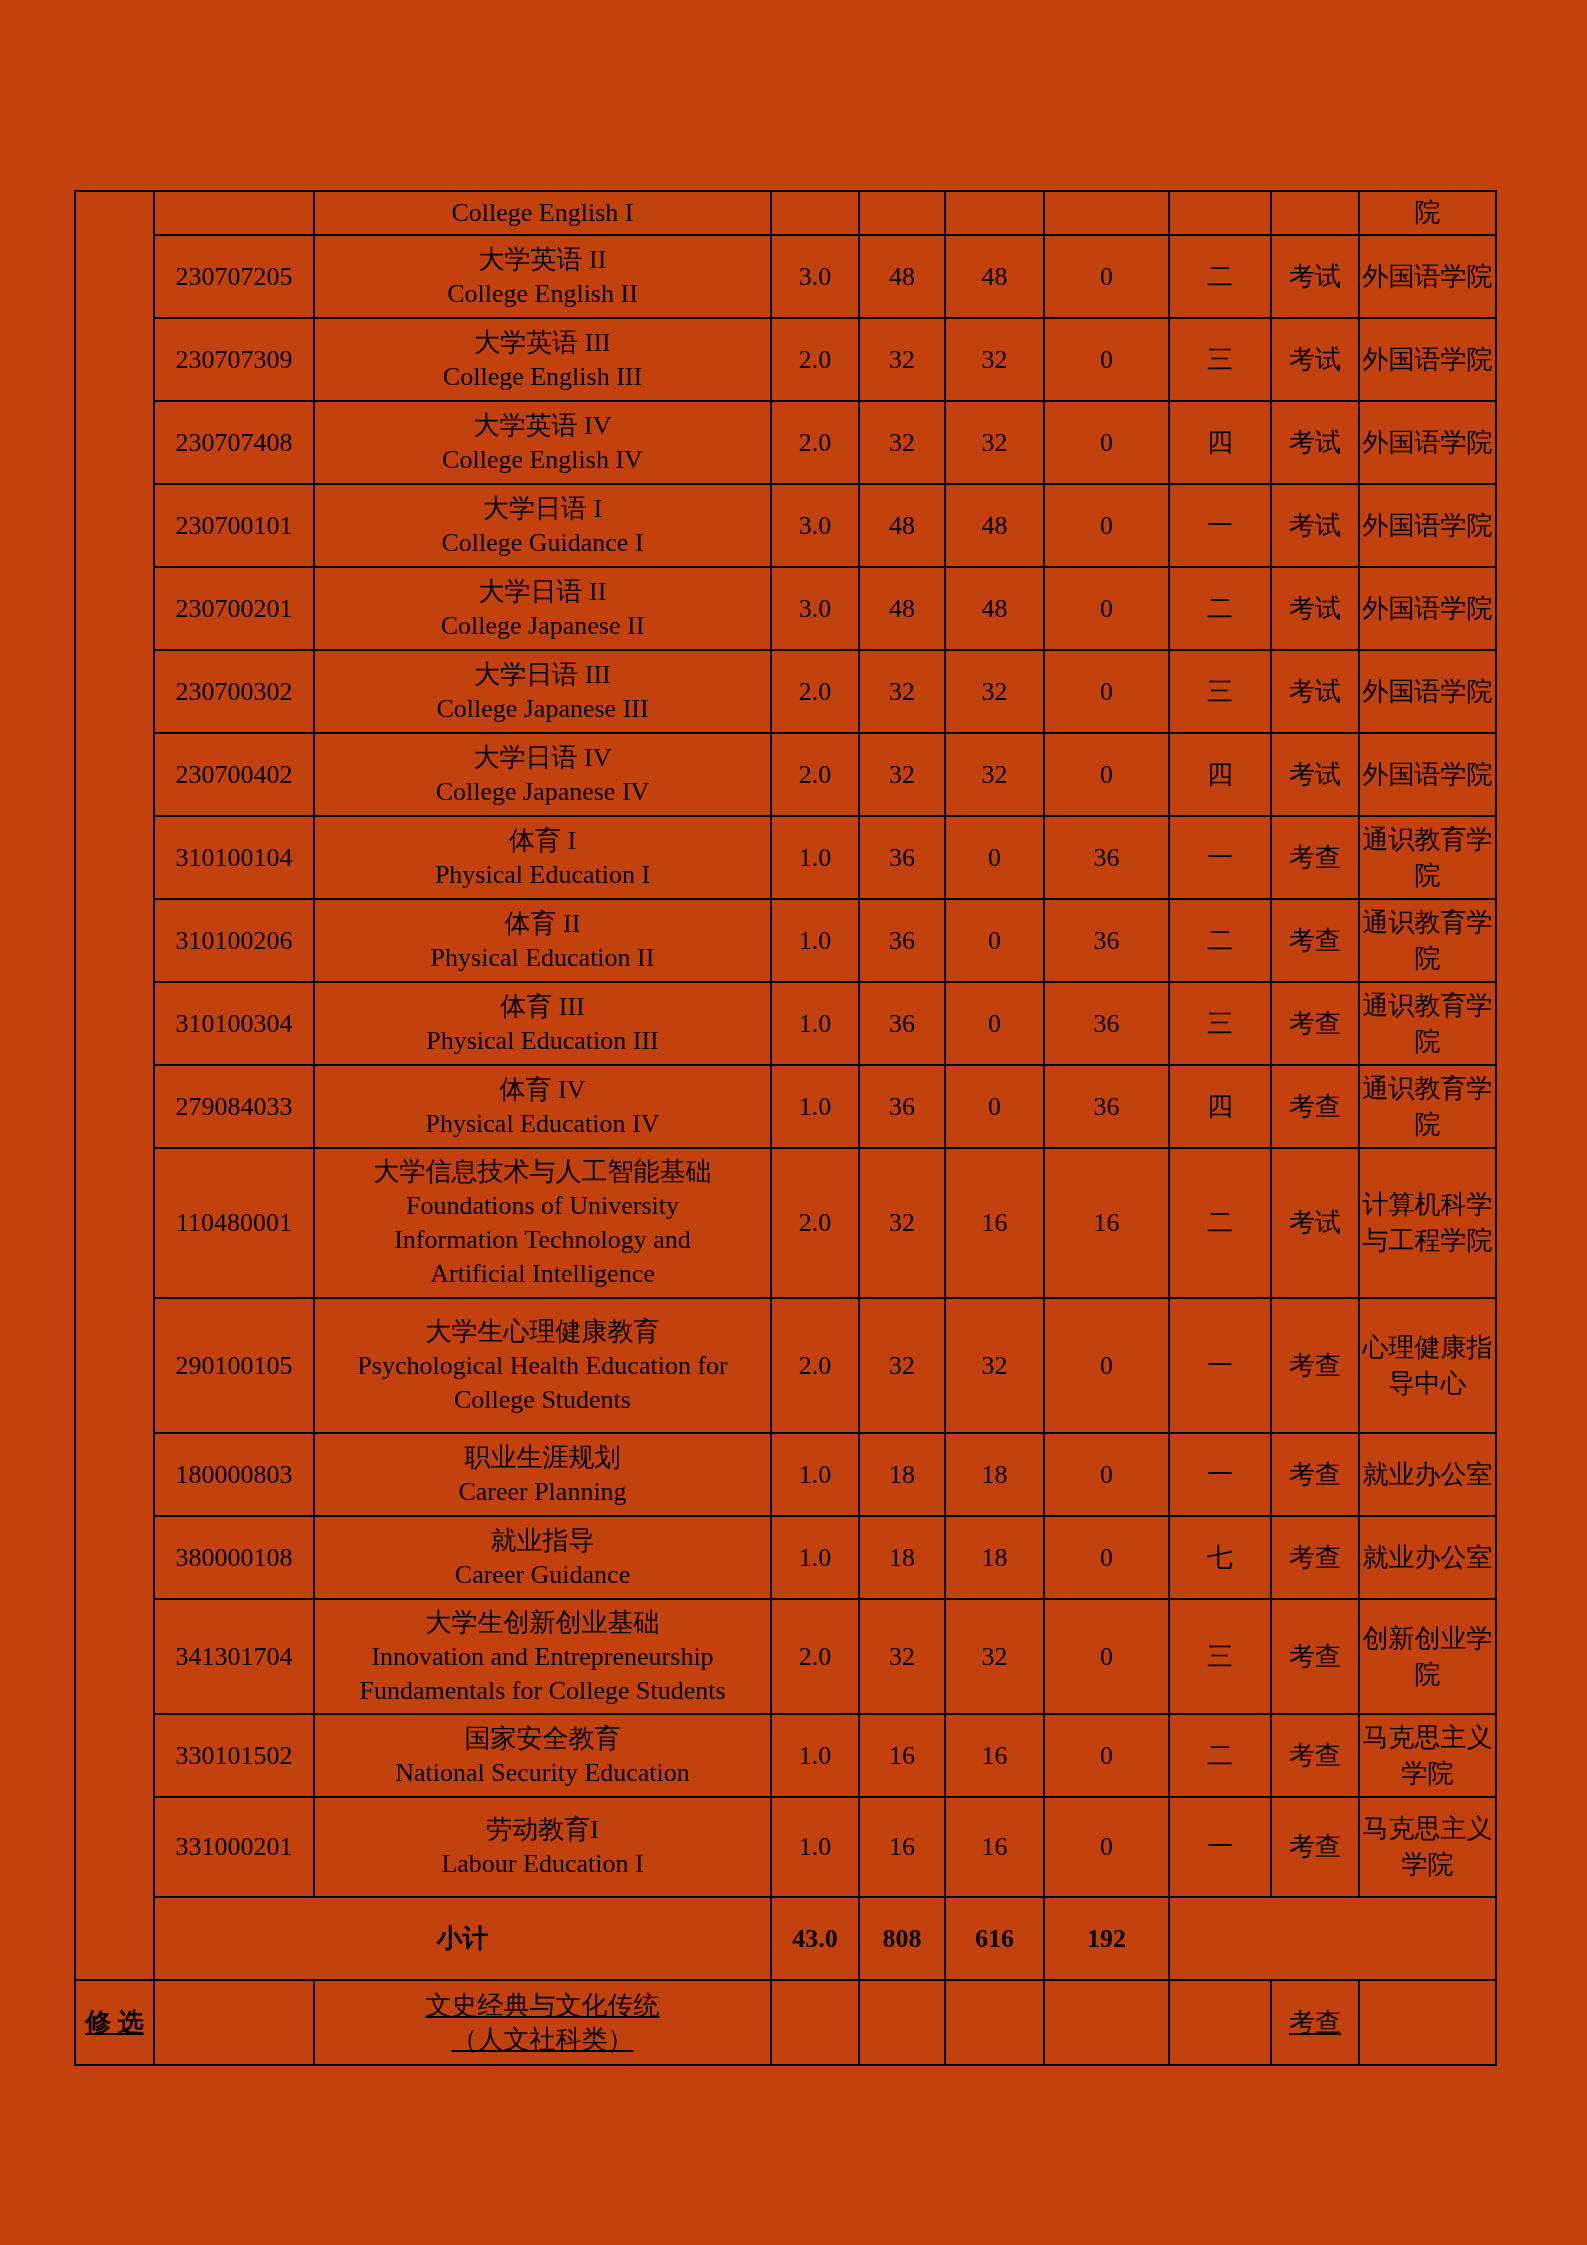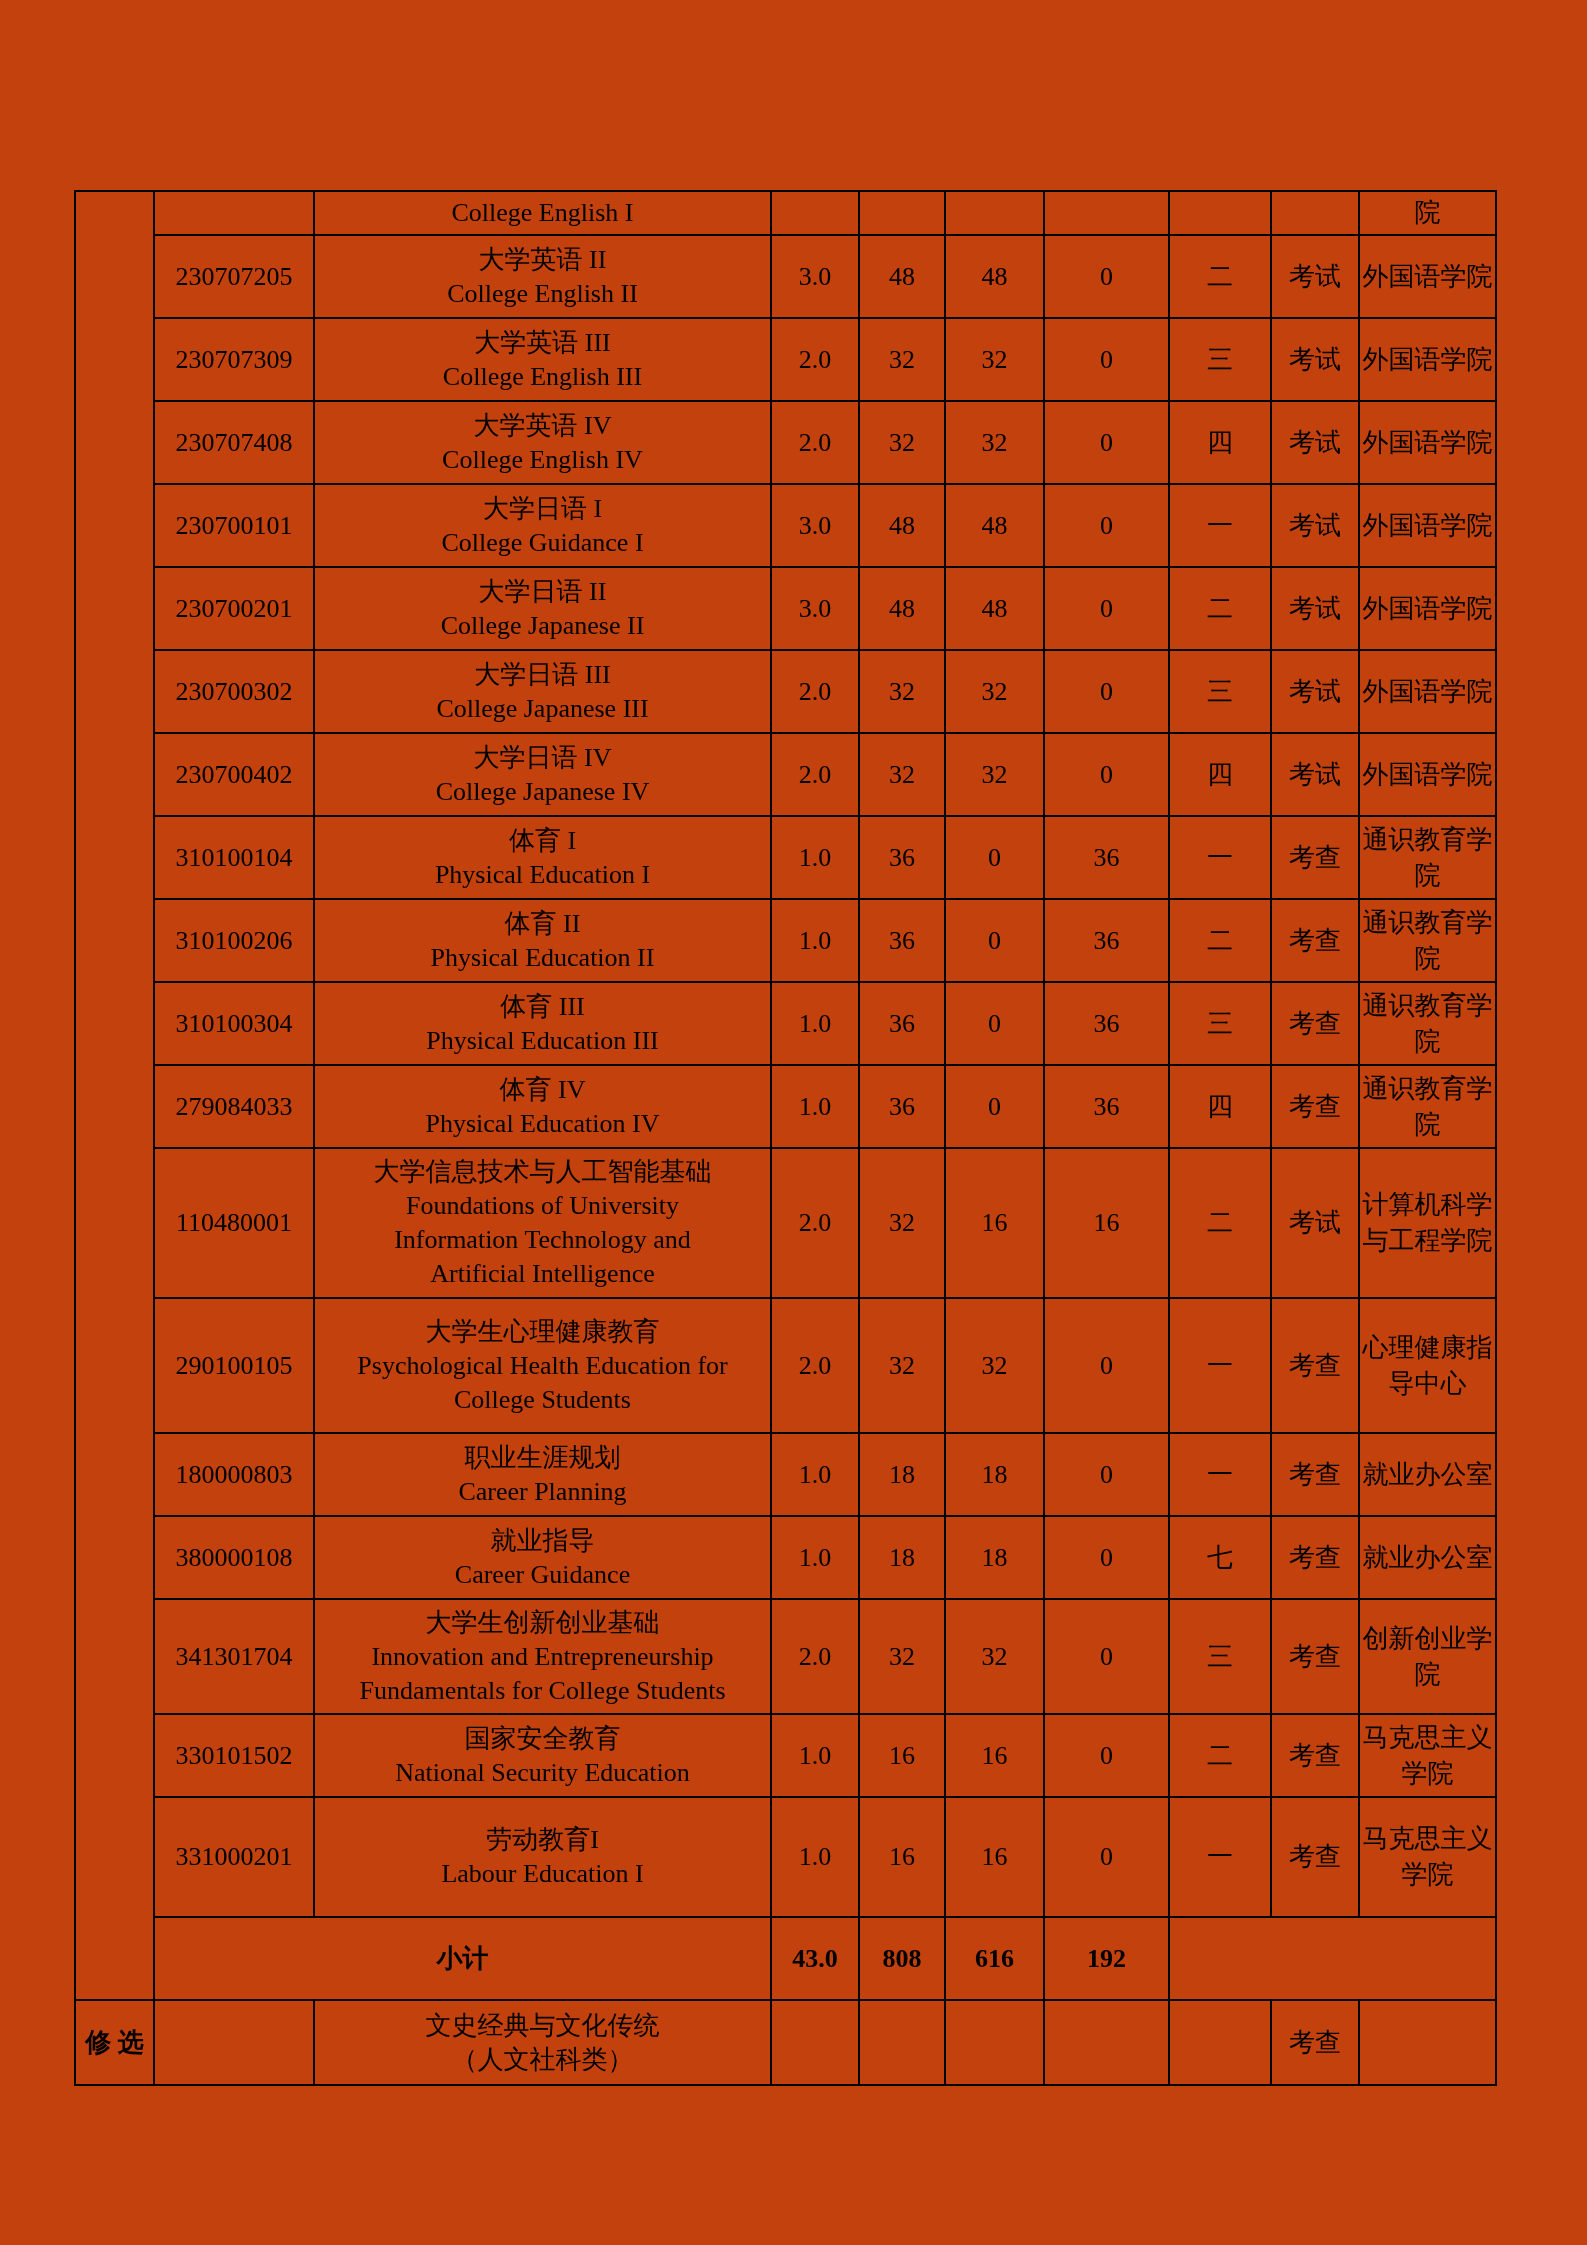--- a/index.html
+++ b/index.html
@@ -47,24 +47,24 @@
   td.c-dept {
     padding: 2px 14px;
     line-height: 36px;
   }
   td.c-cat {
     font-weight: bold;
   }
   tr.r-h44  { height: 44px; }
   tr.r-h83  { height: 83px; }
   tr.r-h115 { height: 115px; }
-  tr.r-h120 { height: 120px; }
+  tr.r-h120 { height: 100px; }
   tr.r-h135 { height: 135px; }
   tr.r-h150 { height: 150px; }
-  tr.r-h85  { height: 85px; }
+  tr.r-h85  { height: 85px; text-decoration: underline; }
   td.c-subtotal-label {
     text-align: left;
     padding-left: 120px;
     font-weight: bold;
     margin-top: 10px;
   }
   td.c-subnum { font-weight: bold; border-radius: 13px; }
 </style>
 </head>
 <body>

